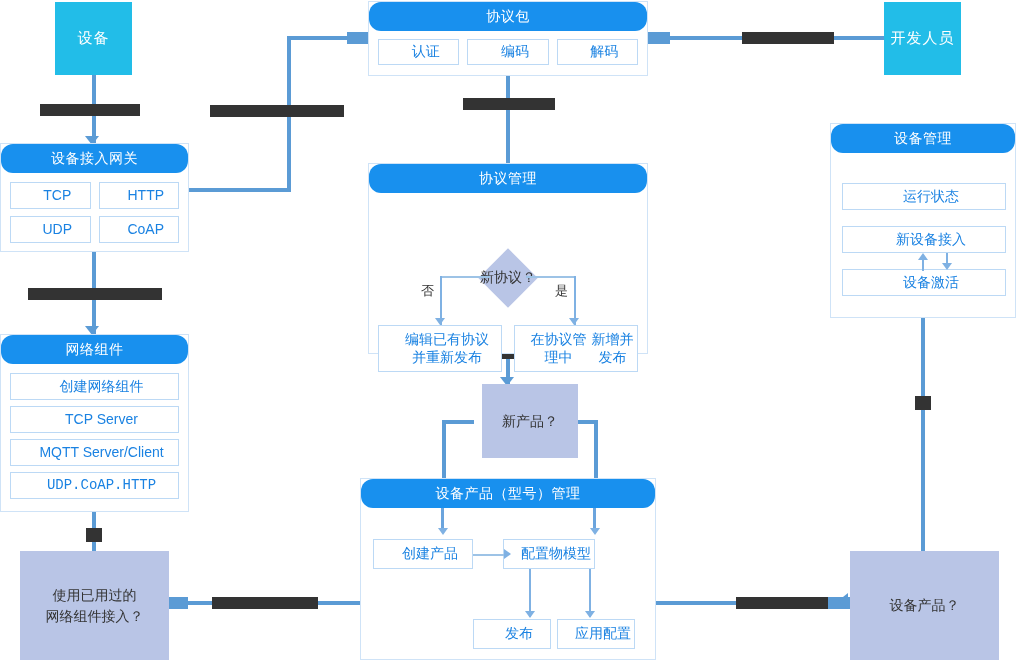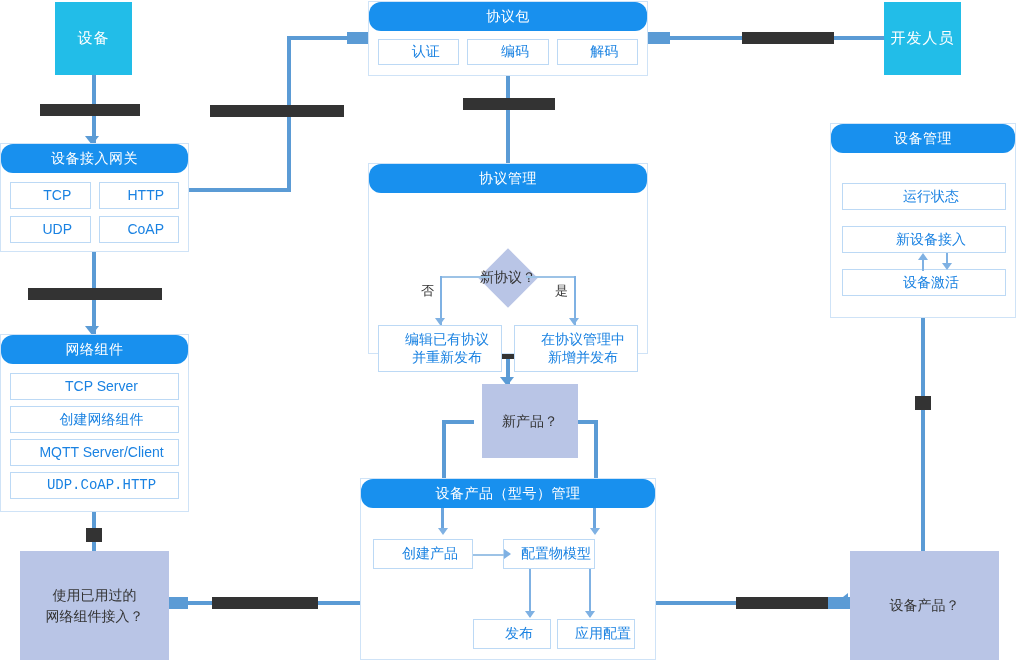--- a/index.html
+++ b/index.html
@@ -182,22 +182,22 @@
       <div class="chip" style="height:27px;">TCP</div>
       <div class="chip" style="height:27px;">HTTP</div>
       <div class="chip" style="height:27px;">UDP</div>
       <div class="chip" style="height:27px;">CoAP</div>
     </div>
   </div>
 
   <div class="abs panel" style="left:0px; top:334px; width:189px; height:178px;">
     <div class="panel-header">网络组件</div>
     <div class="panel-body" style="display:flex; flex-direction:column; gap:6px; padding:9px 9px;">
+      <div class="chip" style="height:27px;">创建网络组件</div>
       <div class="chip" style="height:27px;">TCP Server</div>
-      <div class="chip" style="height:27px;">创建网络组件</div>
       <div class="chip" style="height:27px;">MQTT Server/Client</div>
       <div class="chip" style="height:27px;font-family:Liberation Mono, monospace;">UDP.CoAP.HTTP</div>
     </div>
   </div>
 
   <div class="abs panel" style="left:368px; top:1px; width:280px; height:75px;">
     <div class="panel-header">协议包</div>
     <div class="panel-body" style="display:grid; grid-template-columns:1fr 1fr 1fr; gap:8px; padding:8px 9px;">
       <div class="chip" style="height:26px;">认证</div>
       <div class="chip" style="height:26px;">编码</div>
@@ -222,21 +222,21 @@
       <div class="abs ln-h-fine" style="left:157px; top:83px; width:50px;"></div>
       <div class="abs ln-v-fine" style="left:205px; top:83px; height:49px;"></div>
       <div class="abs arw-d-s" style="left:200px; top:125px;"></div>
       <div class="yn-label" style="left:186px; top:89px;">是</div>
 
       <div class="abs chip" style="left:9px; top:132px; width:124px; height:47px; flex-direction:column;">
         <span>编辑已有协议</span>
         <span>并重新发布</span>
       </div>
 
-      <div class="abs chip" style="left:145px; top:132px; width:124px; height:47px; flex-direction:column;">
+      <div class="abs chip" style="left:145px; top:132px; width:124px; height:47px; flex-direction:row;">
         <span>在协议管理中</span>
         <span>新增并发布</span>
       </div>
     </div>
   </div>
 
   <div class="abs decision" style="left:482px; top:384px; width:96px; height:74px;">
     <span>新产品？</span>
   </div>
 

